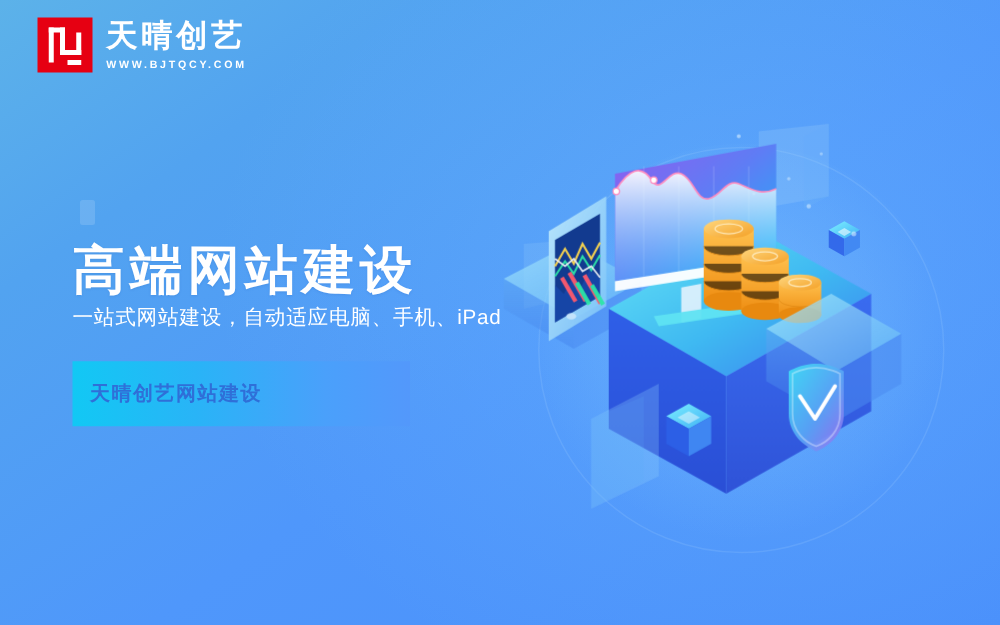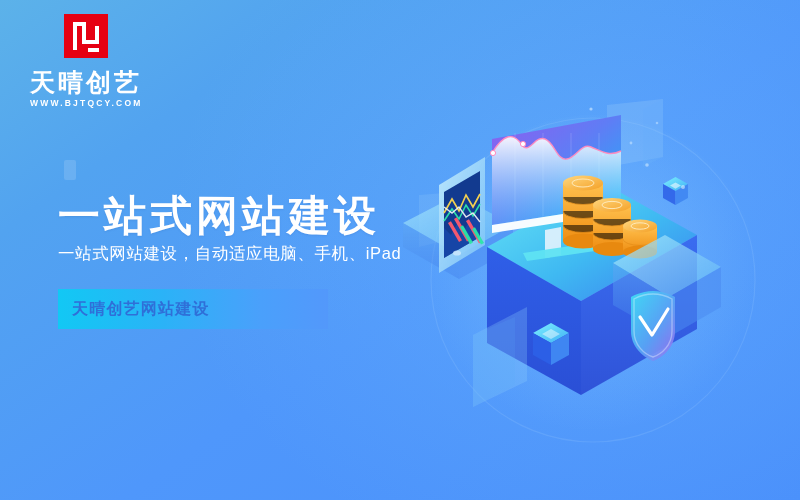--- a/index.html
+++ b/index.html
@@ -14,21 +14,21 @@
     width:800px; height:500px;
     overflow:hidden;
     background:
       radial-gradient(ellipse 620px 520px at 74% 44%, rgba(120,195,255,.30) 0%, rgba(120,195,255,.10) 45%, rgba(120,195,255,0) 68%),
       linear-gradient(145deg, #5cb2e9 0%, #52a3f0 22%, #4f97fb 55%, #4a90fb 100%);
   }
 
   
   .logo{
     position:absolute; left:30px; top:14px;
-    display:flex; align-items:center; gap:11px;flex-direction:column;
+    display:flex; align-items:center; gap:11px;
   }
   .logo-mark{
     position:relative;
     width:44px; height:44px;
     background:#e60012;
     flex:0 0 auto;
   }
   .logo-mark span{ position:absolute; background:#fff; display:block; }
   .lm-a{ left:9px;  top:8px;  width:4px;  height:28px; }
   .lm-b{ left:9px;  top:8px;  width:13px; height:4px;  }
@@ -79,21 +79,21 @@
   .subhead{
     margin-top:3px;
     color:#ffffff;
     font-size:16.5px;
     letter-spacing:.6px;
     white-space:nowrap;
   }
 
   .cta{
     margin-top:24px;
-    width:270px; height:40px;
+    width:270px; height:52px;
     display:flex; align-items:center;
     padding-left:14px;
     border:0;
     cursor:pointer;
     color:#2f6fd8;
     font-family:inherit;
     font-size:16px;
     font-weight:bold;
     letter-spacing:1.2px;
     white-space:nowrap;
@@ -119,21 +119,21 @@
         <span class="lm-f"></span>
     </div>
     <div class="logo-text">
       <div class="logo-cn">天晴创艺</div>
       <div class="logo-url">WWW.BJTQCY.COM</div>
     </div>
   </div>
 
   <div class="copy">
     <div class="accent-chip"></div>
-    <h1 class="headline">一站式网站建设</h1>
+    <h1 class="headline">高端网站建设</h1>
     <p class="subhead">一站式网站建设，自动适应电脑、手机、iPad</p>
     <button class="cta">天晴创艺网站建设</button>
   </div>
 
   <div class="art">
     <svg viewBox="0 0 400 400" xmlns="http://www.w3.org/2000/svg">
       <defs>
         <radialGradient id="halo" cx="50%" cy="46%" r="50%">
           <stop offset="0%" stop-color="#9fd8ff" stop-opacity=".34"></stop>
           <stop offset="62%" stop-color="#8fd0ff" stop-opacity=".14"></stop>

